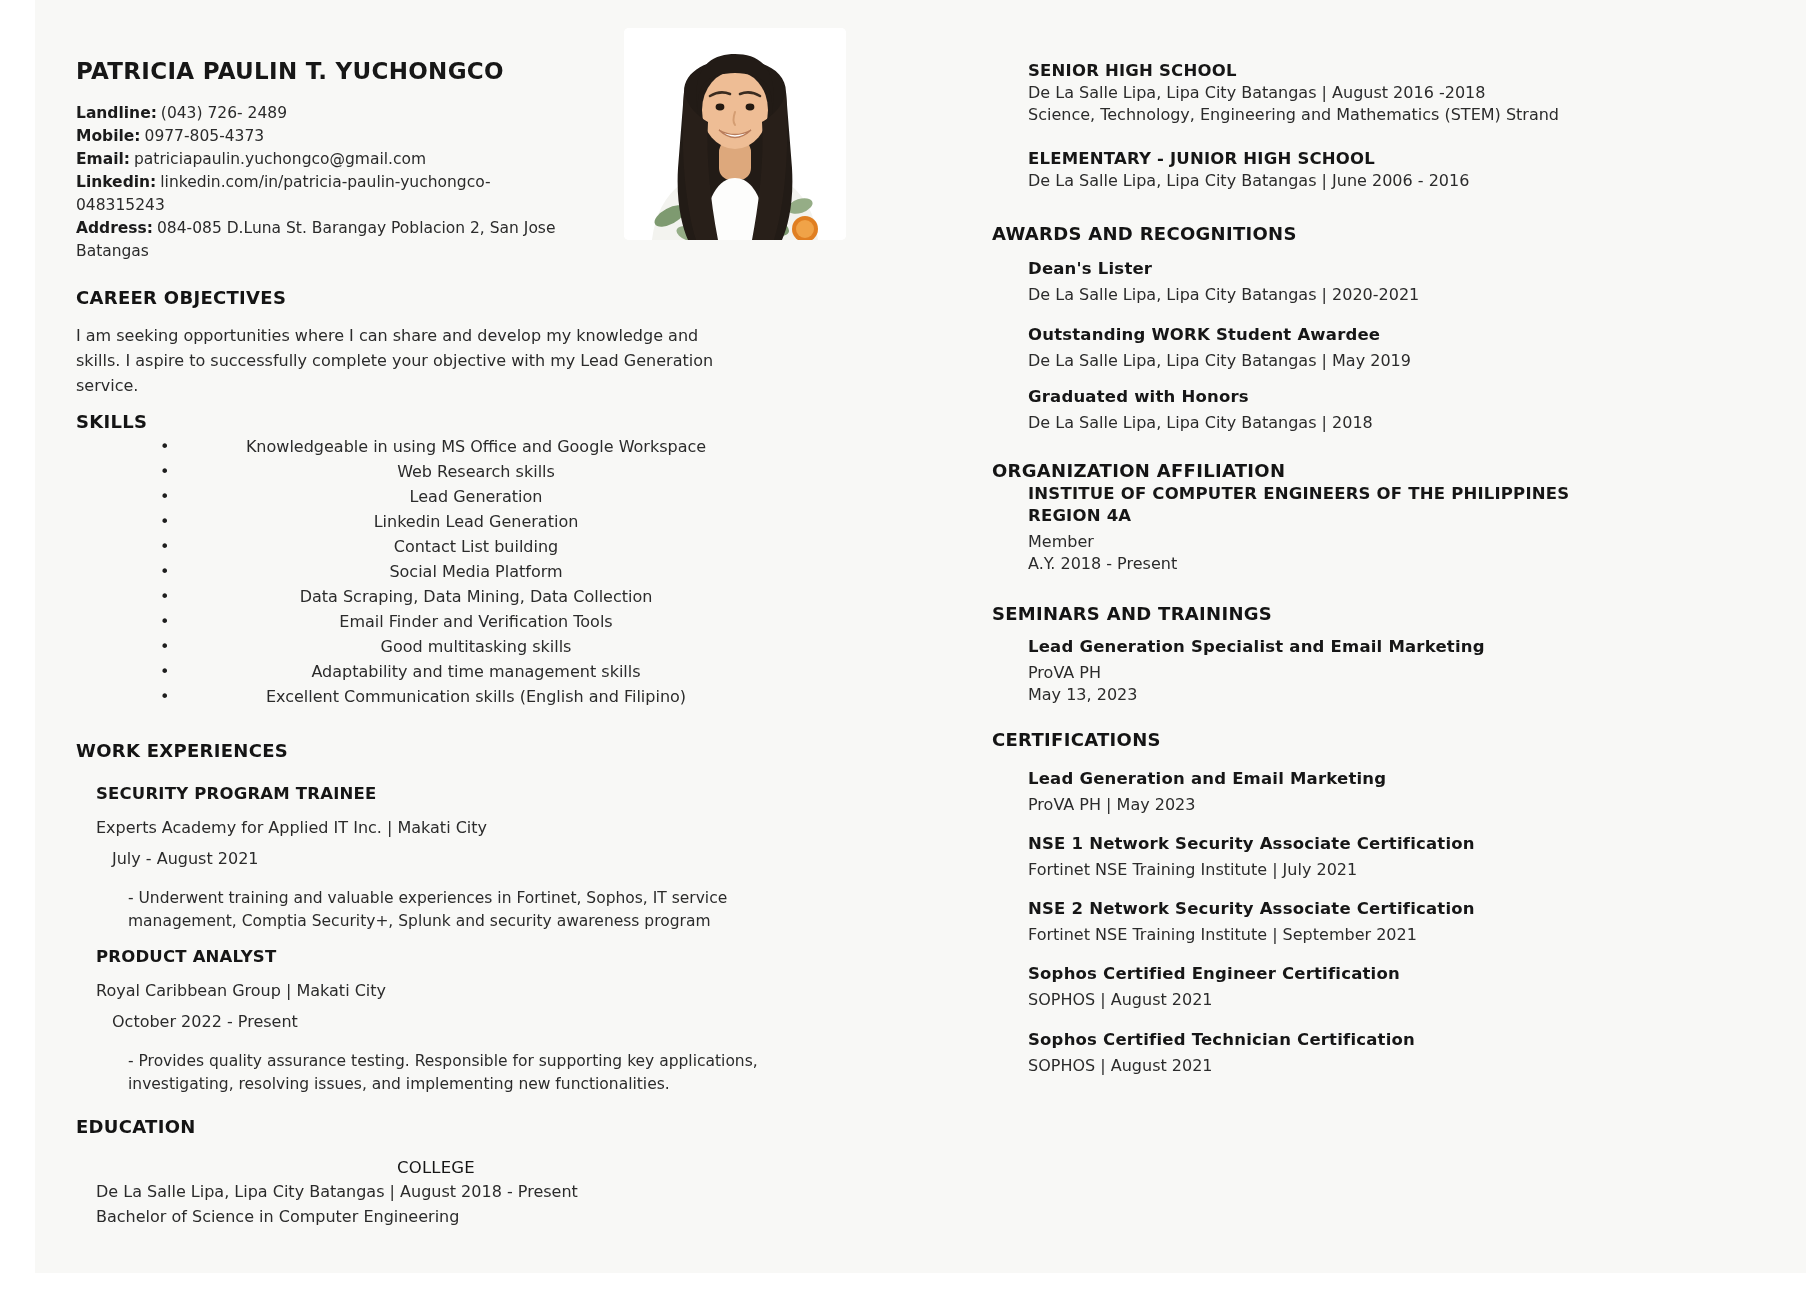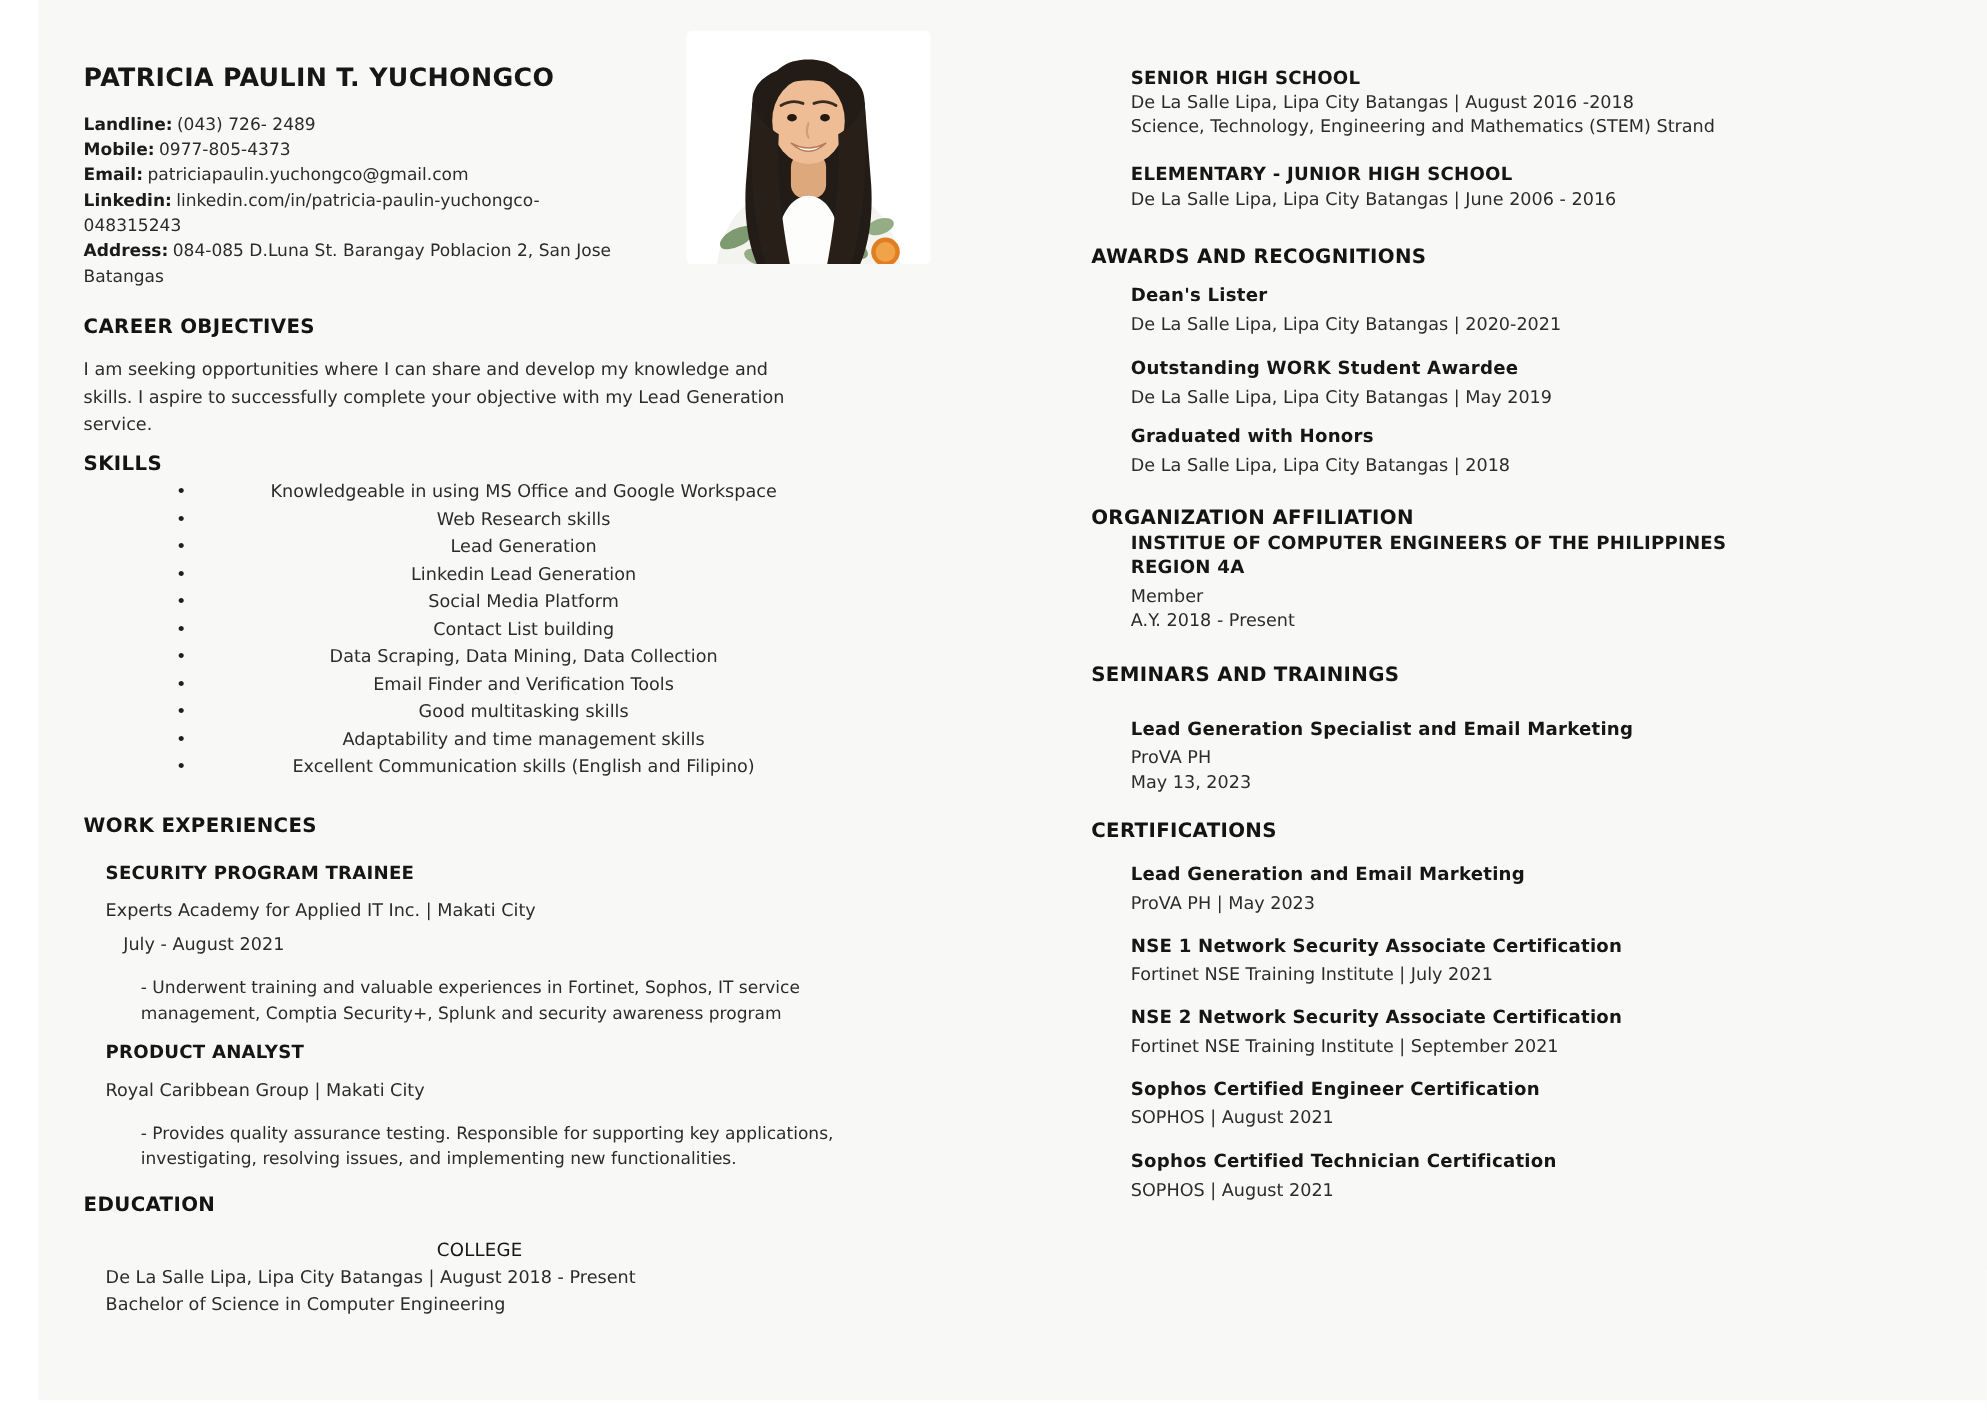--- a/index.html
+++ b/index.html
@@ -45,21 +45,21 @@
   .r-line.first{margin-top:4px;}
   .mt-senior{margin-top:60px;}
   .mt-elem{margin-top:22px;}
   .mt-awards{margin-top:29px;}
   .mt-a1{margin-top:12px;}
   .mt-a2{margin-top:18px;}
   .mt-a3{margin-top:14px;}
   .mt-org{margin-top:24px;}
   .mt-inst{margin-top:0;}
   .mt-sem{margin-top:26px;}
-  .mt-lead{margin-top:26px;}
+  .mt-lead{margin-top:10px;}
   .mt-cert{margin-top:21px;}
   .mt-c1{margin-top:16px;}
   .mt-c{margin-top:17px;}
   .mt-c5{margin-top:18px;}
 
   
   .photo{position:absolute;left:624px;top:28px;width:222px;height:212px;border-radius:5px;overflow:hidden;background:#fff;}
   .photo svg{display:block;width:100%;height:100%;}
 </style>
 </head>
@@ -119,41 +119,42 @@
 
   <h2 class="sec-h mt-career">CAREER OBJECTIVES</h2>
   <p class="objective">I am seeking opportunities where I can share and develop my knowledge and skills. I aspire to successfully complete your objective with my Lead Generation service.</p>
 
   <h2 class="sec-h mt-skills">SKILLS</h2>
   <ul class="skills-list">
     <li>Knowledgeable in using MS Office and Google Workspace</li>
     <li>Web Research skills</li>
     <li>Lead Generation</li>
     <li>Linkedin Lead Generation</li>
+    <li>Contact List building</li>
     <li>Social Media Platform</li>
-    <li>Contact List building</li>
     <li>Data Scraping, Data Mining, Data Collection</li>
     <li>Email Finder and Verification Tools</li>
     <li>Good multitasking skills</li>
     <li>Adaptability and time management skills</li>
     <li>Excellent Communication skills (English and Filipino)</li>
   </ul>
 
   <h2 class="sec-h mt-work">WORK EXPERIENCES</h2>
 
   <div class="job">
     <h3 class="job-title">SECURITY PROGRAM TRAINEE</h3>
     <p class="job-line">Experts Academy for Applied IT Inc. | Makati City</p>
     <p class="job-dates">July - August 2021</p>
     <p class="job-desc">- Underwent training and valuable experiences in Fortinet, Sophos, IT service management, Comptia Security+, Splunk and security awareness program</p>
   </div>
 
   <div class="job">
     <h3 class="job-title mt-prod">PRODUCT ANALYST</h3>
     <p class="job-line">Royal Caribbean Group | Makati City</p>
+    <p class="job-dates">October 2022 - Present</p>
     <p class="job-desc">- Provides quality assurance testing. Responsible for supporting key applications, investigating, resolving issues, and implementing new functionalities.</p>
   </div>
 
   <h2 class="sec-h mt-edu">EDUCATION</h2>
   <div class="edu-entry">
     <h3 class="entry-title">COLLEGE</h3>
     <p class="entry-line">De La Salle Lipa, Lipa City Batangas | August 2018 - Present</p>
     <p class="entry-line">Bachelor of Science in Computer Engineering</p>
   </div>
 

